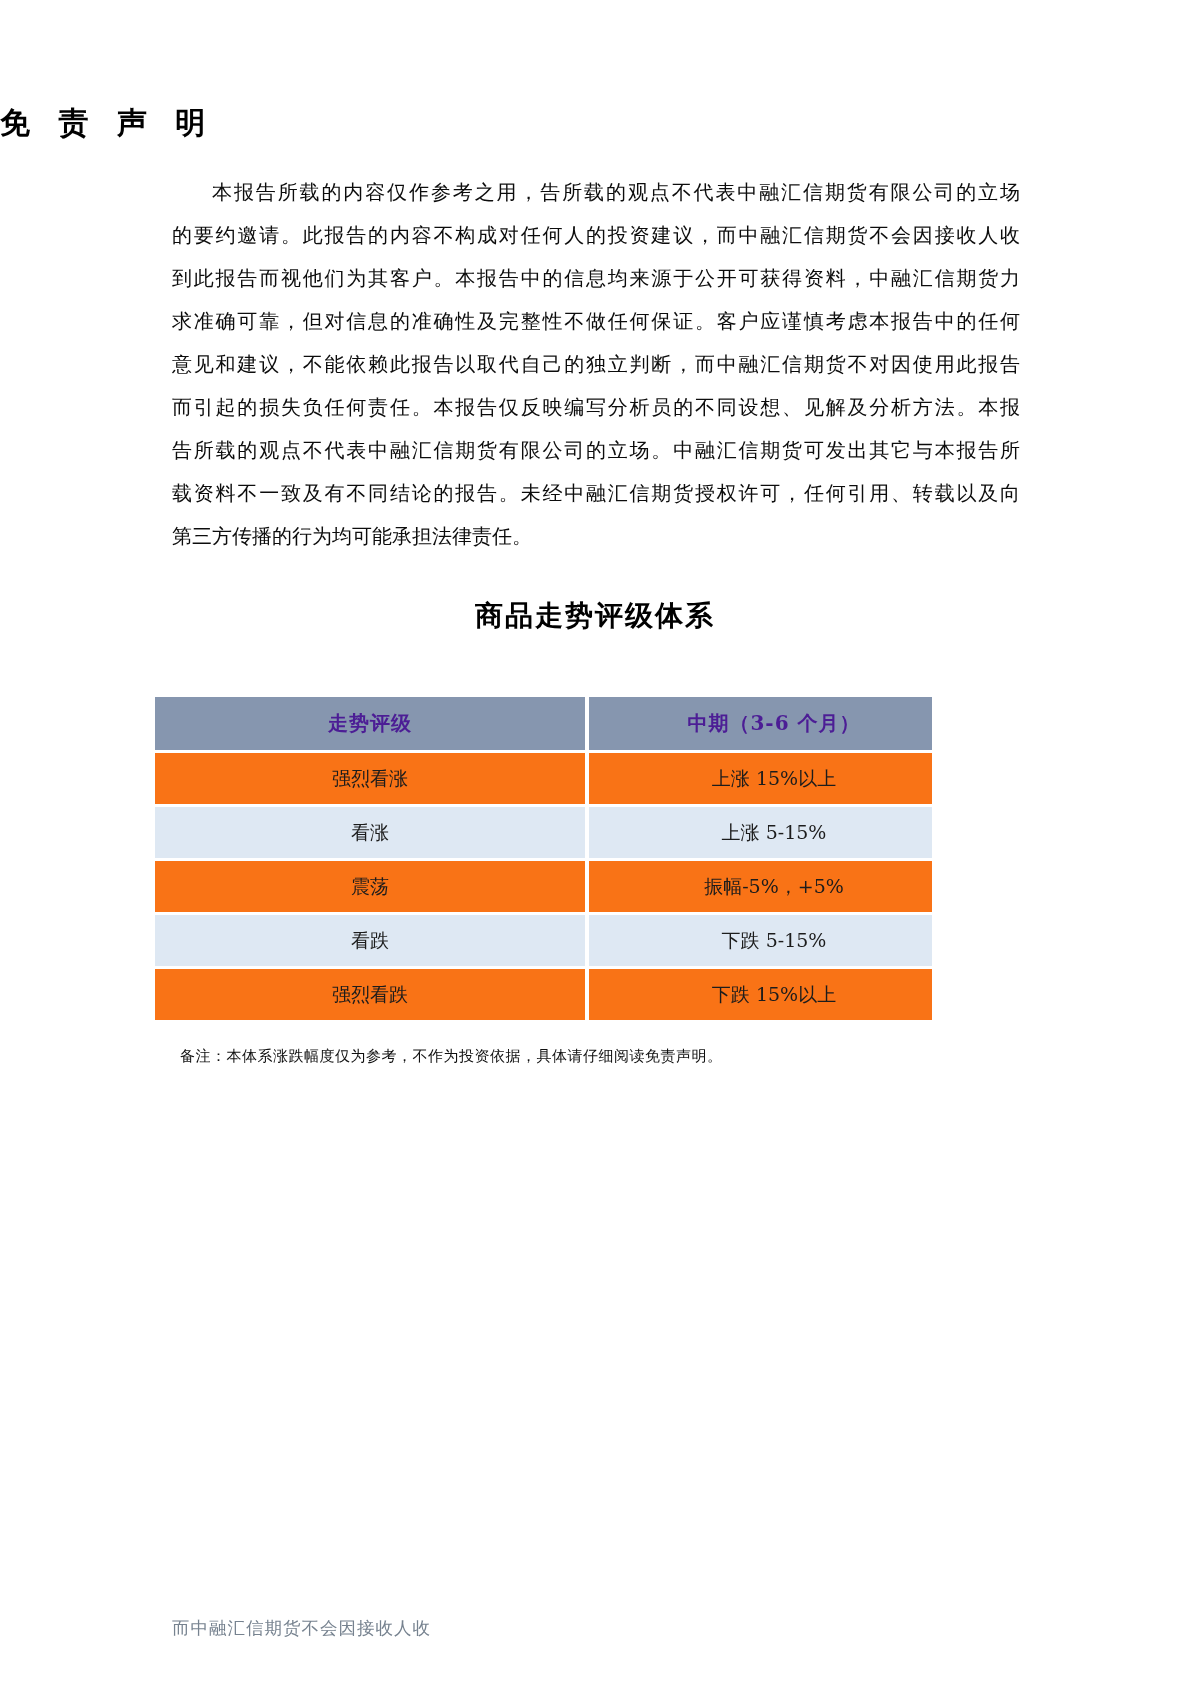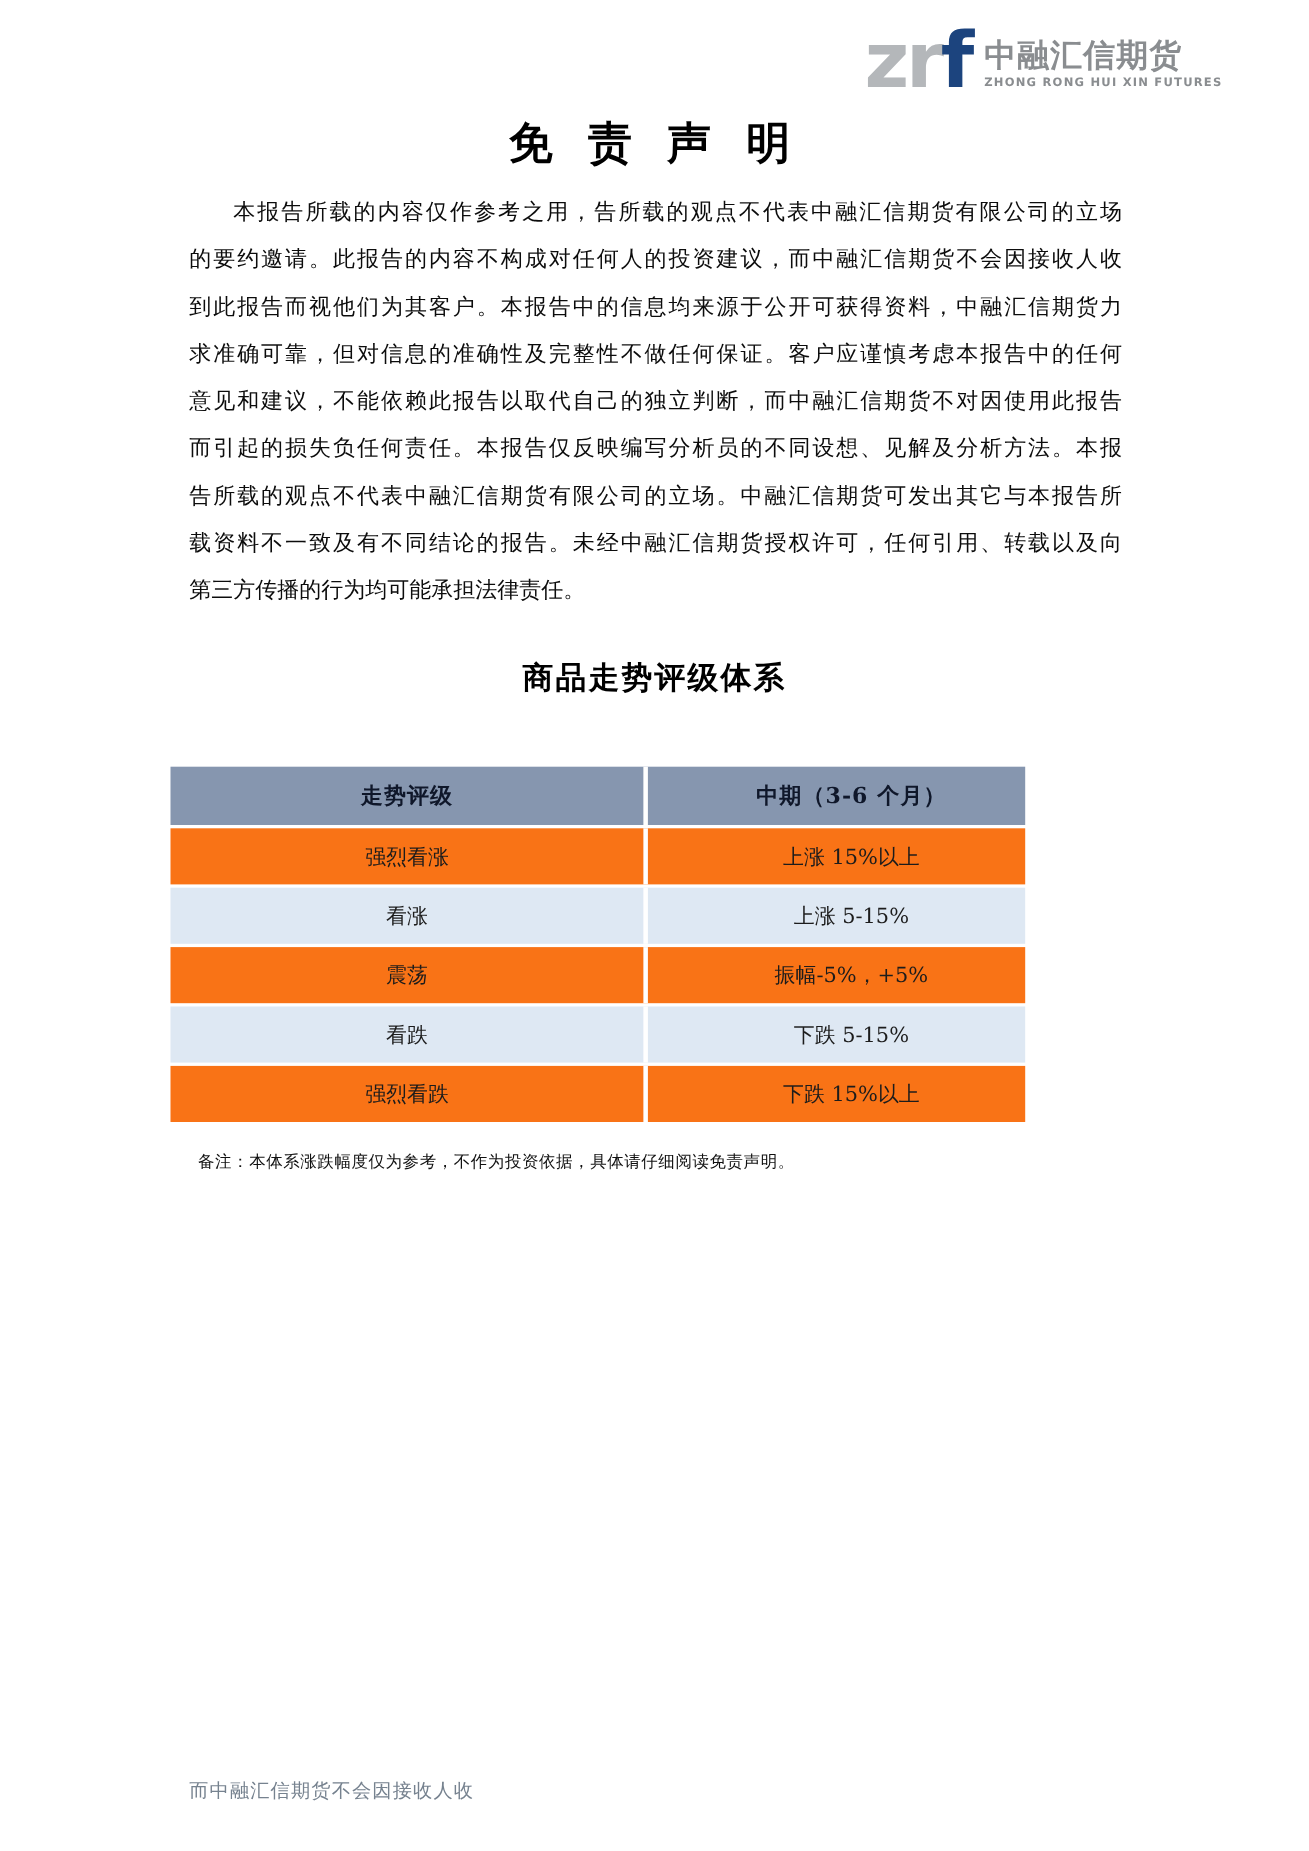--- a/index.html
+++ b/index.html
@@ -18,21 +18,21 @@
   .logo-zrf { font-family:"DejaVu Sans", sans-serif; font-weight:700; font-size:70px; line-height:62px; letter-spacing:-3px; }
   .logo-zr { color:#b4b7ba; }
   .logo-f  { color:#1c447e; }
   .logo-textblock { margin-left:12px; margin-top:10px; font-family:"DejaVu Sans", sans-serif; }
   .logo-cn { font-size:29px; font-weight:700; color:#8a8d90; letter-spacing:1px; line-height:32px; }
   .logo-en { font-size:10.5px; font-weight:700; color:#8a8d90; letter-spacing:1.1px; margin-top:3px; }
 
   
   .doc-title {
     position:absolute; top:103px; left:0; width:100%;
-    text-align:center; font-size:40px; font-weight:700;
+    text-align:left; font-size:30px; font-weight:700;
     letter-spacing:9px; color:#000;
   }
 
   
   .disclaimer { position:absolute; top:171px; left:172px; width:848px; font-size:20px; line-height:43px; color:#0c0c0c; }
   .disclaimer .line { text-align:justify; text-align-last:justify; text-justify:inter-ideograph; }
   .disclaimer .line.first { text-indent:2em; }
   .disclaimer .line.last  { text-align-last:left; }
 
   
@@ -44,49 +44,40 @@
 
   
   .rating-table {
     position:absolute; top:694px; left:155px; width:777px;
     border-collapse:separate; border-spacing:0 3px;
     table-layout:fixed; font-size:19px;
   }
   .rating-table col.c1 { width:430px; }
   .rating-table col.c2 { width:347px; }
   .rating-table th {
-    height:53px; background:#8696af; color:#0f172a;
+    height:53px; background:#8696af; color:#4c1d95;
     font-weight:700; font-size:20px; text-align:center; vertical-align:middle;
     letter-spacing:1px;
   }
   .rating-table td { height:51px; text-align:center; vertical-align:middle; color:#1c1c1c; }
   .rating-table .row-odd  td { background:#f97316; }
   .rating-table .row-even td { background:#dee8f3; }
   .rating-table th.col2, .rating-table td.col2 { border-left:4px solid #ffffff;padding-left:27px; }
 
   
   .note { position:absolute; top:1047px; left:180px; font-size:15px; color:#101010; letter-spacing:0.5px; }
 
   
   .footer { position:absolute; top:1616px; left:172px; font-size:17.5px; color:#76828f; letter-spacing:1px; }
 </style>
 </head>
 <body>
 
 <div class="page">
 
-  <div class="logo">
-    <div class="logo-zrf">
-      <span class="logo-zr">zr</span><span class="logo-f">f</span>
-    </div>
-    <div class="logo-textblock">
-      <div class="logo-cn">中融汇信期货</div>
-      <div class="logo-en">ZHONG RONG HUI XIN FUTURES</div>
-    </div>
-  </div>
 
   <div class="doc-title">免 责 声 明</div>
 
   <div class="disclaimer">
     <div class="line first">本报告所载的内容仅作参考之用，告所载的观点不代表中融汇信期货有限公司的立场</div>
     <div class="line">的要约邀请。此报告的内容不构成对任何人的投资建议，而中融汇信期货不会因接收人收</div>
     <div class="line">到此报告而视他们为其客户。本报告中的信息均来源于公开可获得资料，中融汇信期货力</div>
     <div class="line">求准确可靠，但对信息的准确性及完整性不做任何保证。客户应谨慎考虑本报告中的任何</div>
     <div class="line">意见和建议，不能依赖此报告以取代自己的独立判断，而中融汇信期货不对因使用此报告</div>
     <div class="line">而引起的损失负任何责任。本报告仅反映编写分析员的不同设想、见解及分析方法。本报</div>

